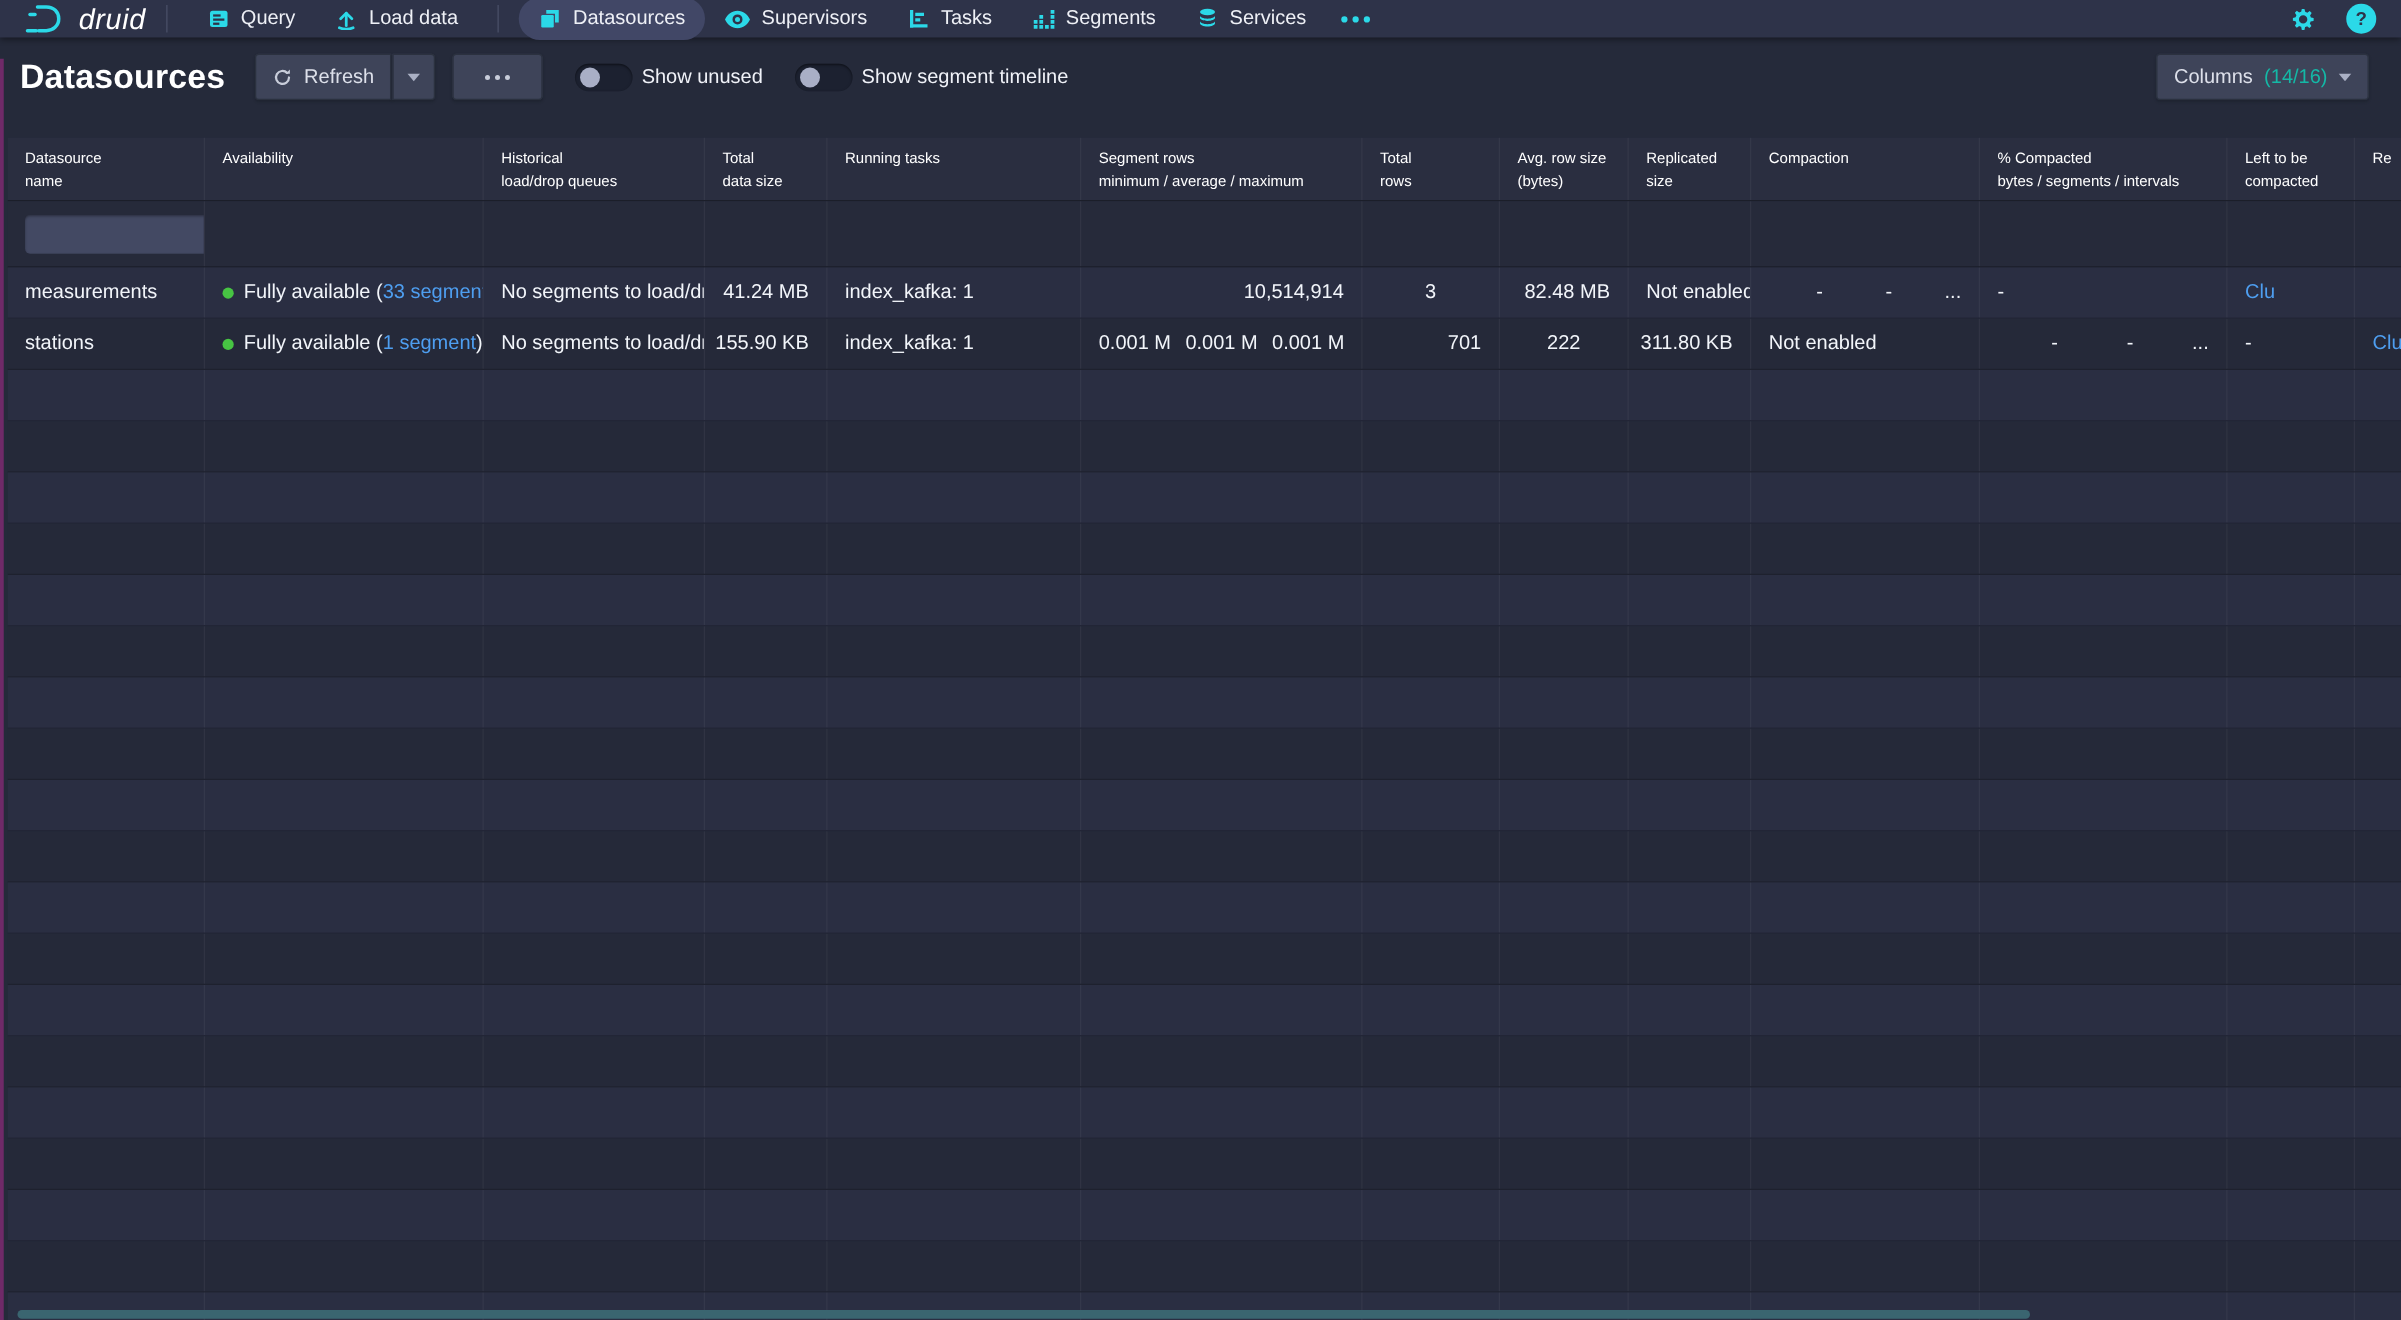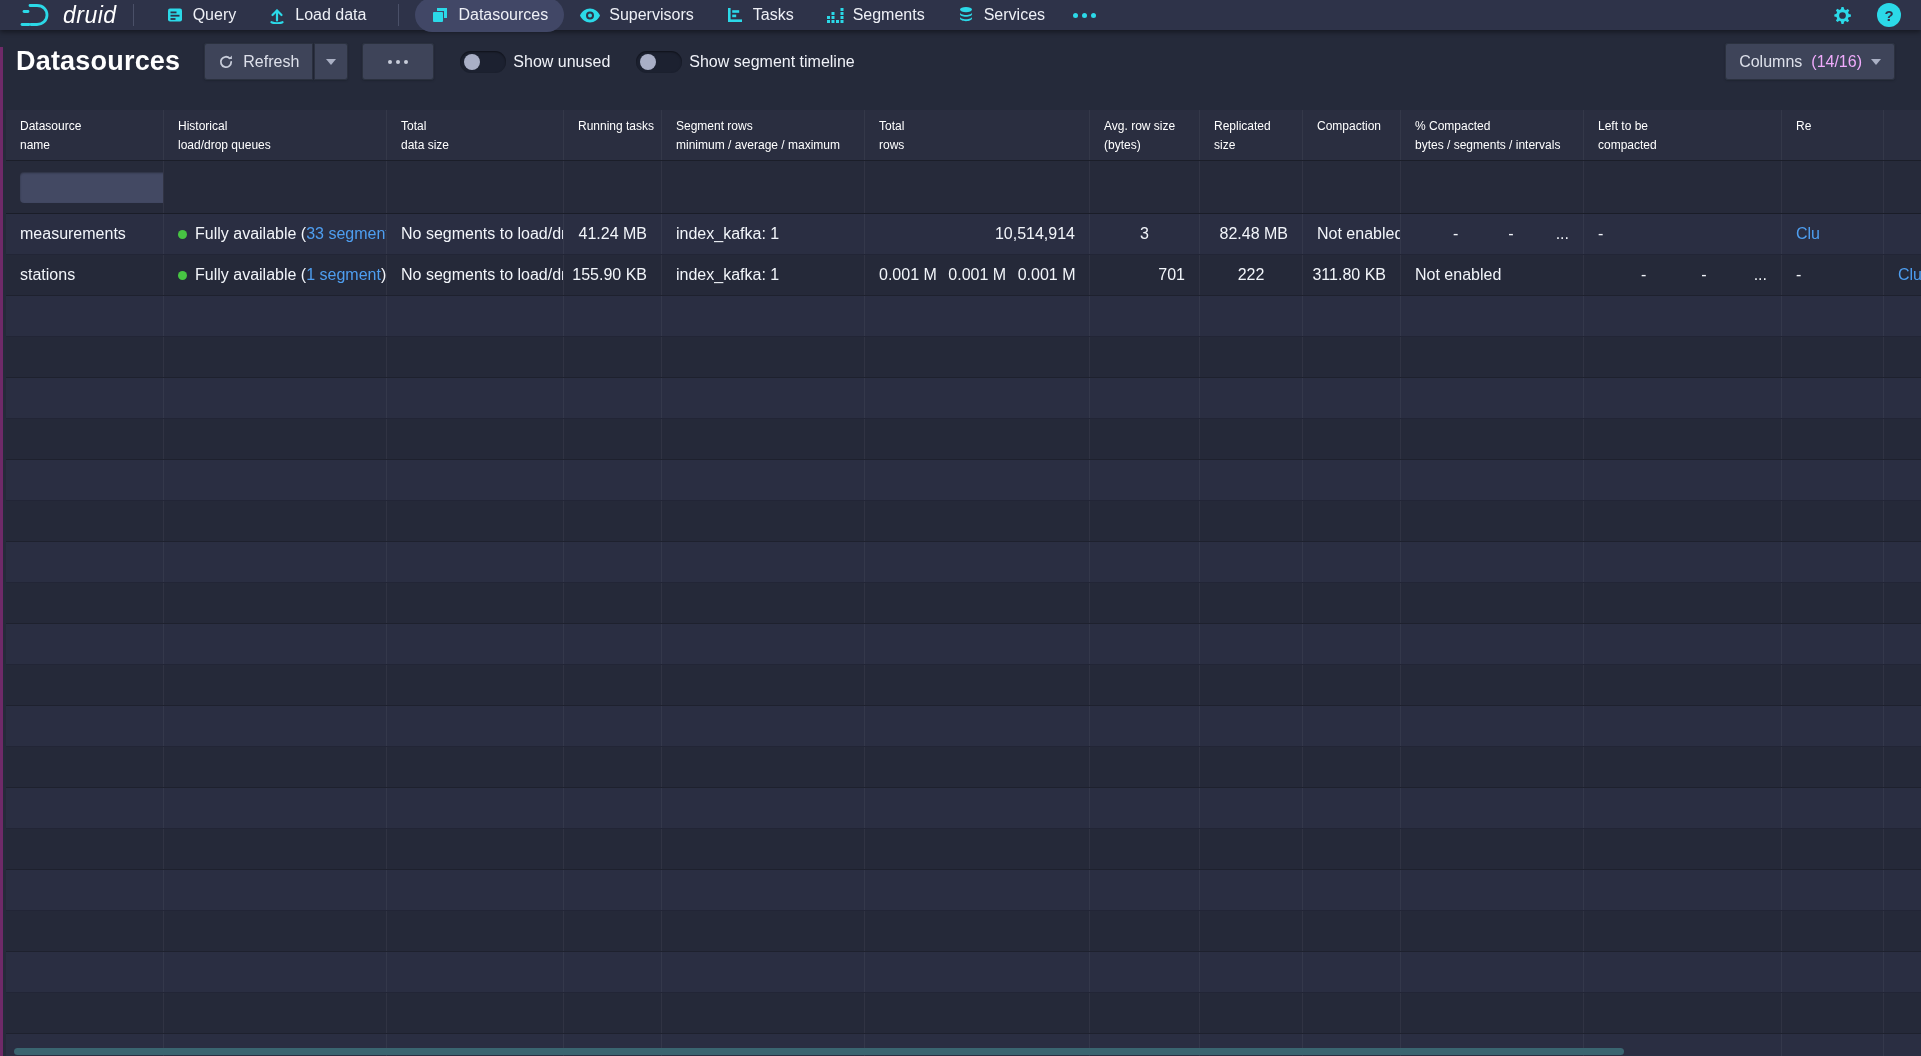--- a/index.html
+++ b/index.html
@@ -47,21 +47,21 @@
   .caret-down{
     width:0;height:0;border-left:5px solid transparent;border-right:5px solid transparent;
     border-top:6px solid #aab0c4;display:inline-block;
   }
   .toggle-wrap{display:flex;align-items:center;gap:7px;margin-left:26px;cursor:pointer;}
   .toggle{width:46px;height:22px;background:#1c2130;border-radius:12px;position:relative;
     box-shadow:inset 0 1px 2px rgba(0,0,0,.5);}
   .toggle .knob{width:16px;height:16px;border-radius:50%;background:#a9afc6;position:absolute;left:4px;top:3px;}
   .toggle-label{font-size:16px;color:#f0f2f8;}
   .columns-btn{margin-left:auto;margin-right:10px;align-items:center;}
-  .muted{color:#f0abfc;}
+  .muted{color:#14b8a6;}
   
   .table-wrap{position:absolute;top:110px;left:6px;right:0;bottom:0;overflow:hidden;}
   .trow{
     display:grid;width:2002px;
     grid-template-columns:158px 223px 177px 98px 203px 225px 110px 103px 98px 183px 198px 102px 124px;
   }
   .cell{
     padding:0 14px;display:flex;align-items:center;overflow:hidden;white-space:nowrap;
     border-right:1px solid rgba(255,255,255,.05);min-width:0;
   }
@@ -254,20 +254,24 @@
 </div>
 
 <div class="table-wrap">
 
   <div class="trow thead">
     <div class="cell">
       <span class="hline">Datasource</span>
       <span class="hline">name</span>
     </div>
     <div class="cell">
+      <span class="hline">Availability</span>
+      <span class="hline"></span>
+    </div>
+    <div class="cell">
       <span class="hline">Historical</span>
       <span class="hline">load/drop queues</span>
     </div>
     <div class="cell">
       <span class="hline">Total</span>
       <span class="hline">data size</span>
     </div>
     <div class="cell">
       <span class="hline">Running tasks</span>
       <span class="hline"></span>

